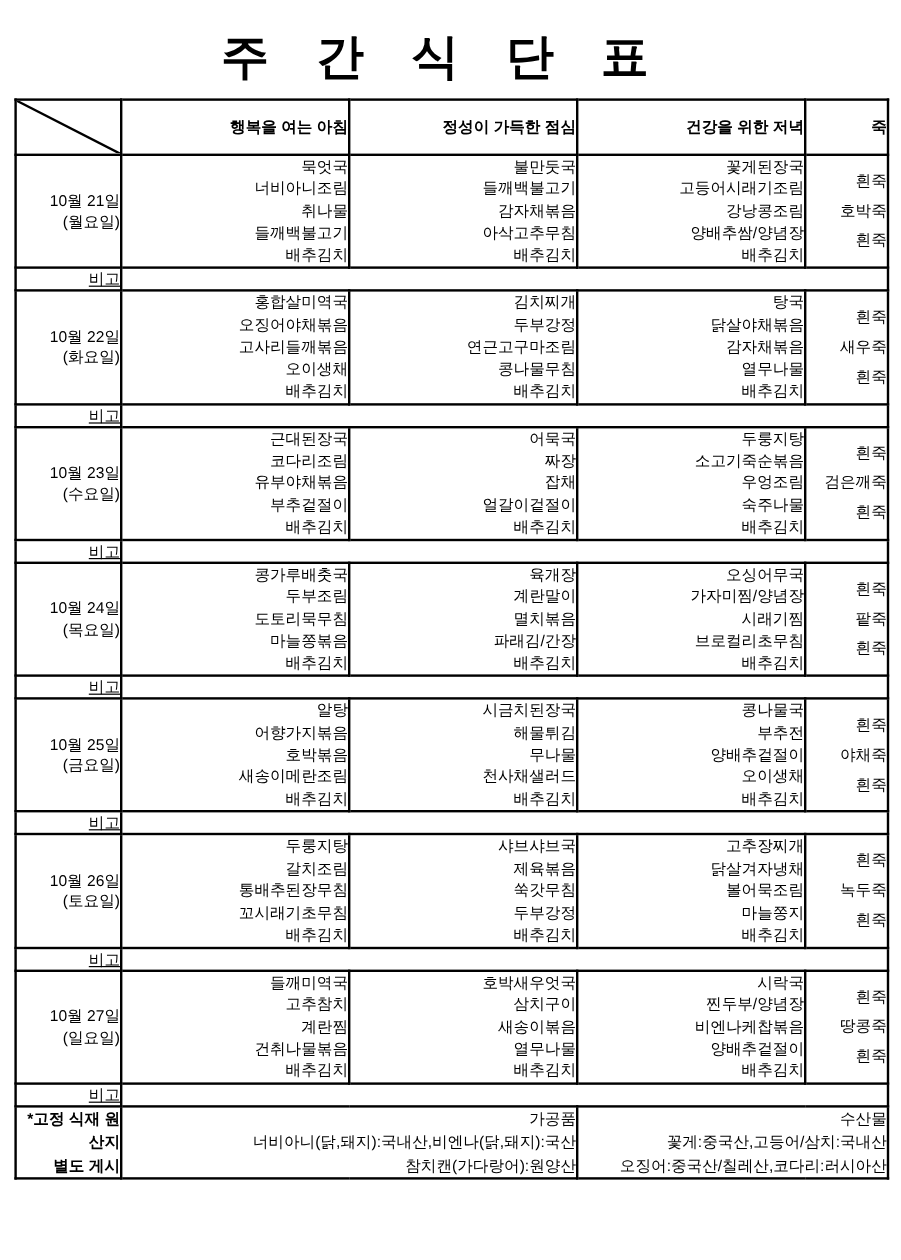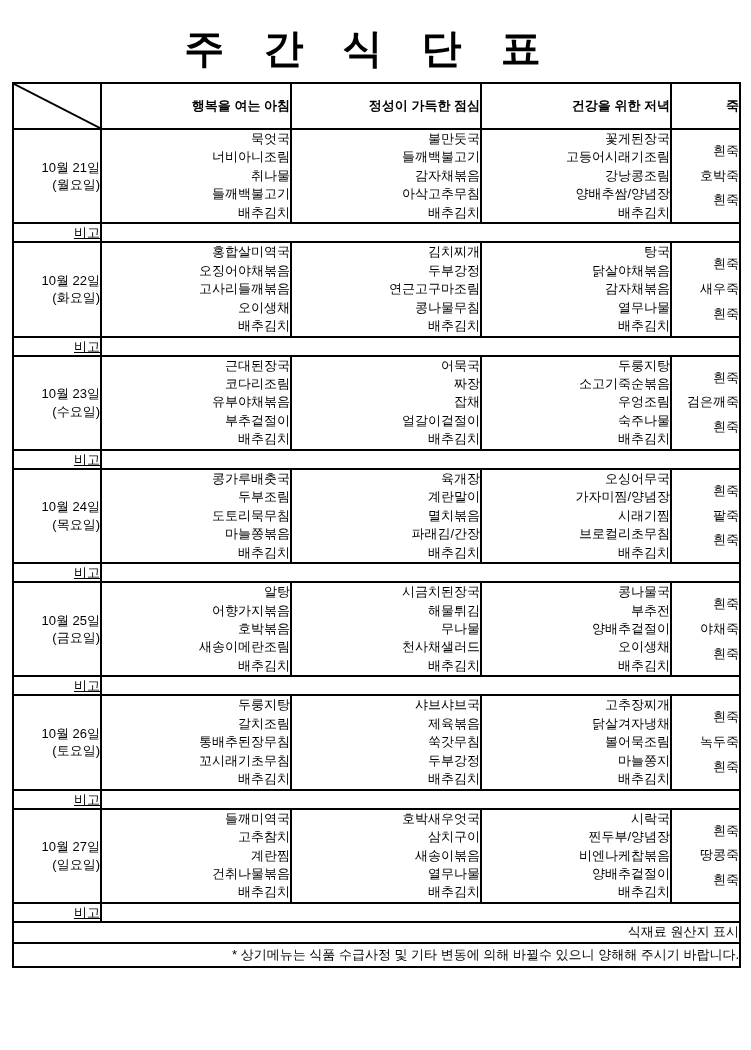--- a/index.html
+++ b/index.html
@@ -385,21 +385,31 @@
           <span class="mline">흰죽</span>
           <span class="mline">땅콩죽</span>
           <span class="mline">흰죽</span>
         </td>
       </tr>
       <tr class="note-row">
         <td class="note-label">비고</td>
         <td colspan="4"></td>
       </tr>
 
-      <tr class="origin-title">
-        <td colspan="5">식재료 원산지 표시</td>
-      </tr>
-      <tr class="footer-row">
-        <td colspan="5">* 상기메뉴는 식품 수급사정 및 기타 변동에 의해 바뀔수 있으니 양해해 주시기 바랍니다.</td>
+      <tr class="origin-row">
+        <td class="origin-fixed">
+          <span class="mline">*고정 식재 원산지</span>
+          <span class="mline">별도 게시</span>
+        </td>
+        <td colspan="2">
+          <span class="mline">가공품</span>
+          <span class="mline">너비아니(닭,돼지):국내산,비엔나(닭,돼지):국산</span>
+          <span class="mline">참치캔(가다랑어):원양산</span>
+        </td>
+        <td colspan="2">
+          <span class="mline">수산물</span>
+          <span class="mline">꽃게:중국산,고등어/삼치:국내산</span>
+          <span class="mline">오징어:중국산/칠레산,코다리:러시아산</span>
+        </td>
       </tr>
     </tbody>
   </table>
 </div>
 
 </body></html>

